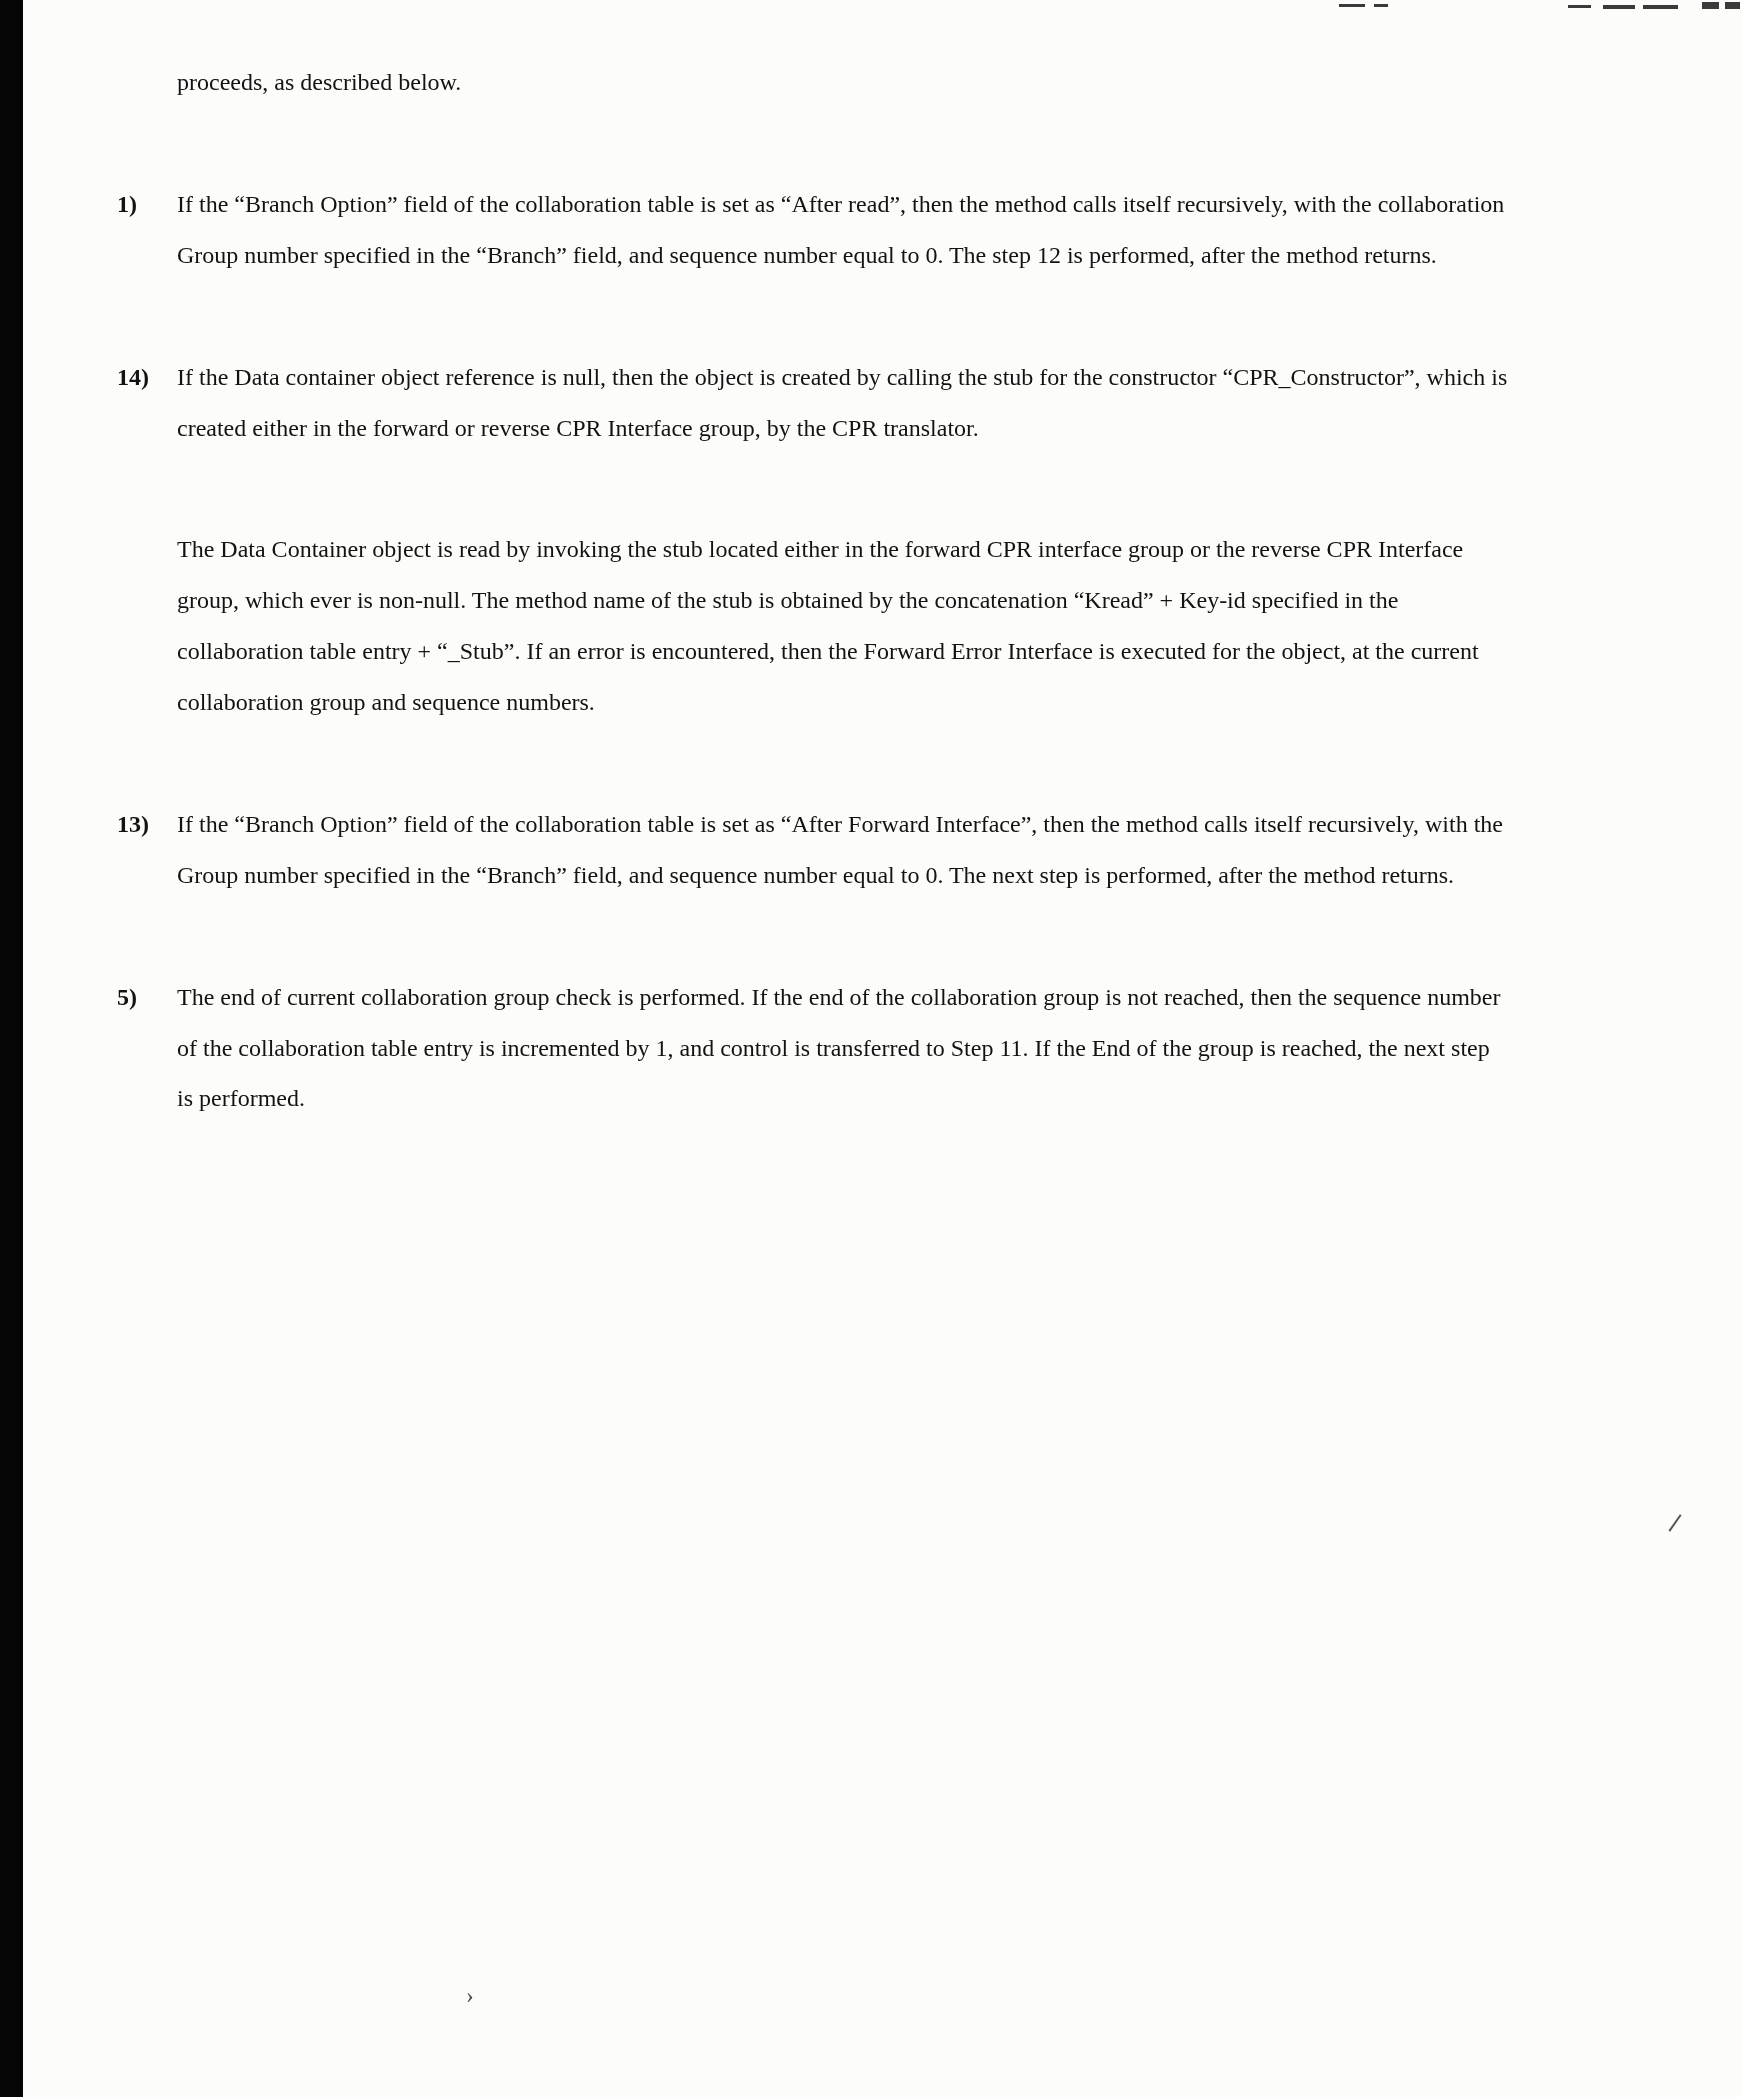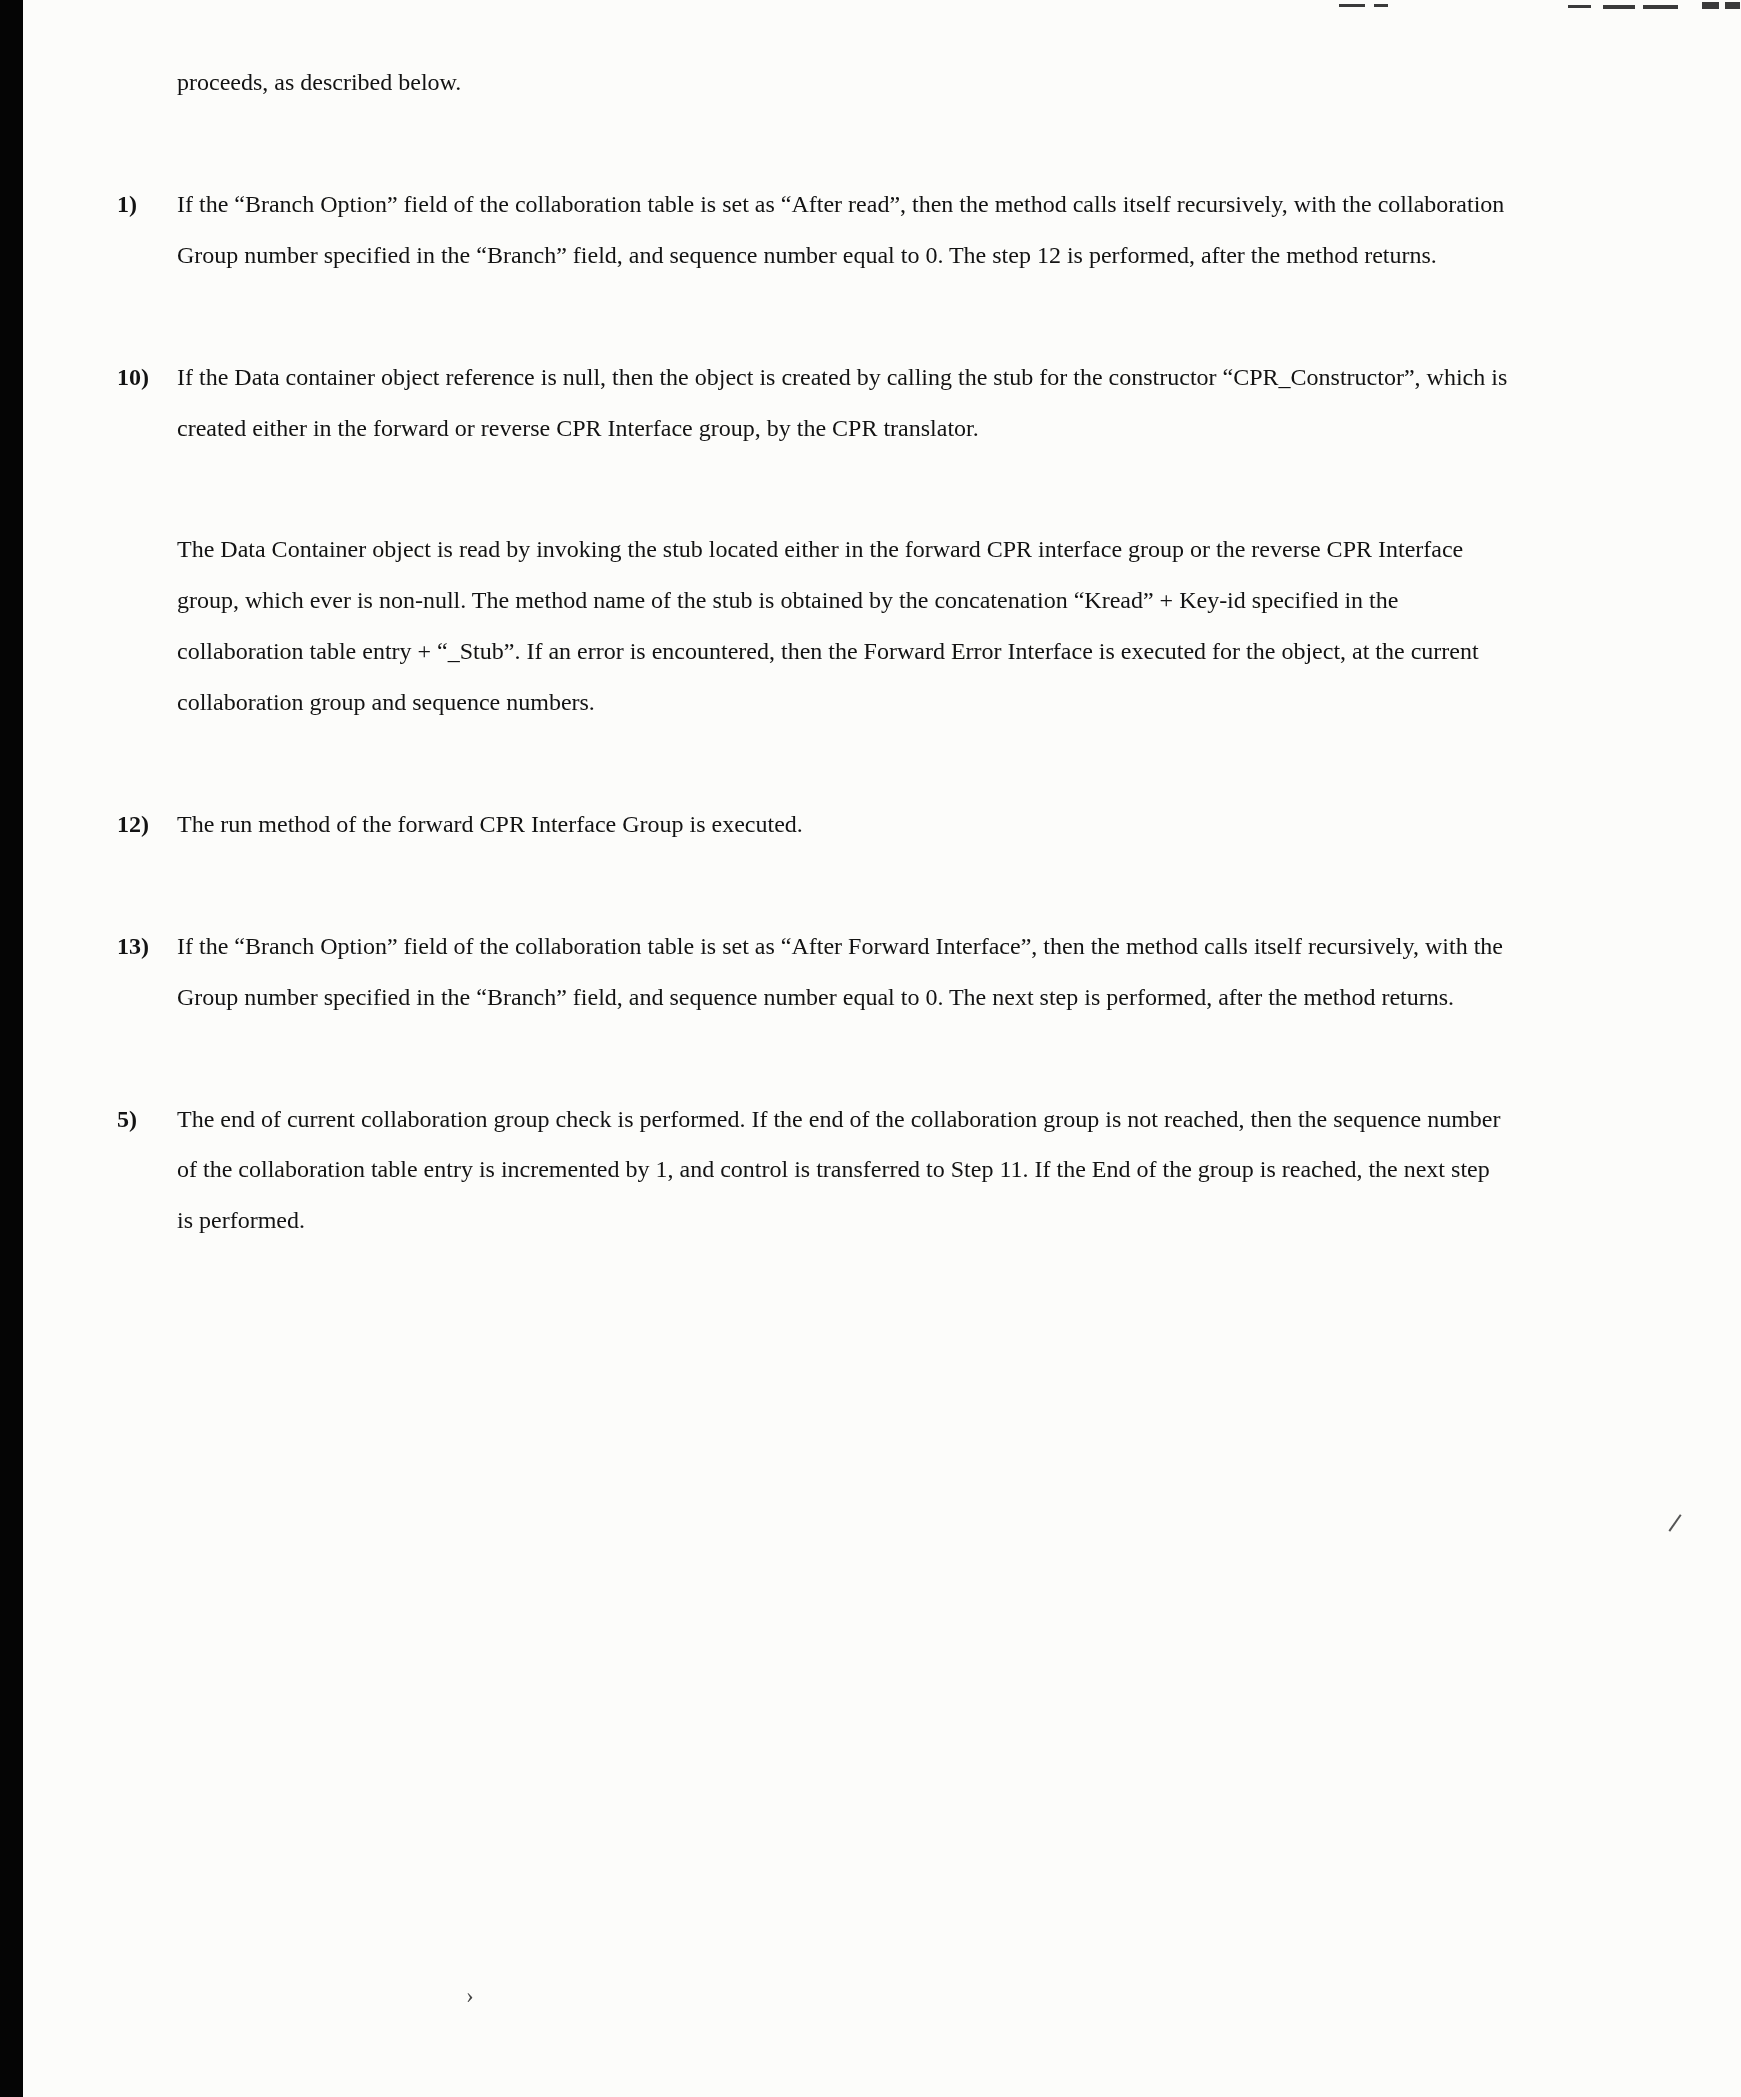--- a/index.html
+++ b/index.html
@@ -90,33 +90,29 @@
 <div class="content">
 
   <p class="intro">proceeds, as described below.</p>
 
   <div class="item">
     <span class="num">1)</span>
     <span class="txt">If the “Branch Option” field of the collaboration table is set as “After read”, then the method calls itself recursively, with the collaboration Group number specified in the “Branch” field, and sequence number equal to 0. The step 12 is performed, after the method returns.</span>
   </div>
 
   <div class="item">
-    <span class="num">10)</span>
+    <span class="num">14)</span>
     <span class="txt">If the Data container object reference is null, then the object is created by calling the stub for the constructor “CPR_Constructor”, which is created either in the forward or reverse CPR Interface group, by the CPR translator.</span>
   </div>
 
   <div class="item">
     <span class="num"></span>
     <span class="txt">The Data Container object is read by invoking the stub located either in the forward CPR interface group or the reverse CPR Interface group, which ever is non-null. The method name of the stub is obtained by the concatenation “Kread” + Key-id specified in the collaboration table entry + “_Stub”. If an error is encountered, then the Forward Error Interface is executed for the object, at the current collaboration group and sequence numbers.</span>
   </div>
 
-  <div class="item">
-    <span class="num">12)</span>
-    <span class="txt">The run method of the forward CPR Interface Group is executed.</span>
-  </div>
 
   <div class="item">
     <span class="num">13)</span>
     <span class="txt">If the “Branch Option” field of the collaboration table is set as “After Forward Interface”, then the method calls itself recursively, with the Group number specified in the “Branch” field, and sequence number equal to 0. The next step is performed, after the method returns.</span>
   </div>
 
   <div class="item">
     <span class="num">5)</span>
     <span class="txt">The end of current collaboration group check is performed. If the end of the collaboration group is not reached, then the sequence number of the collaboration table entry is incremented by 1, and control is transferred to Step 11. If the End of the group is reached, the next step is performed.</span>
   </div>

